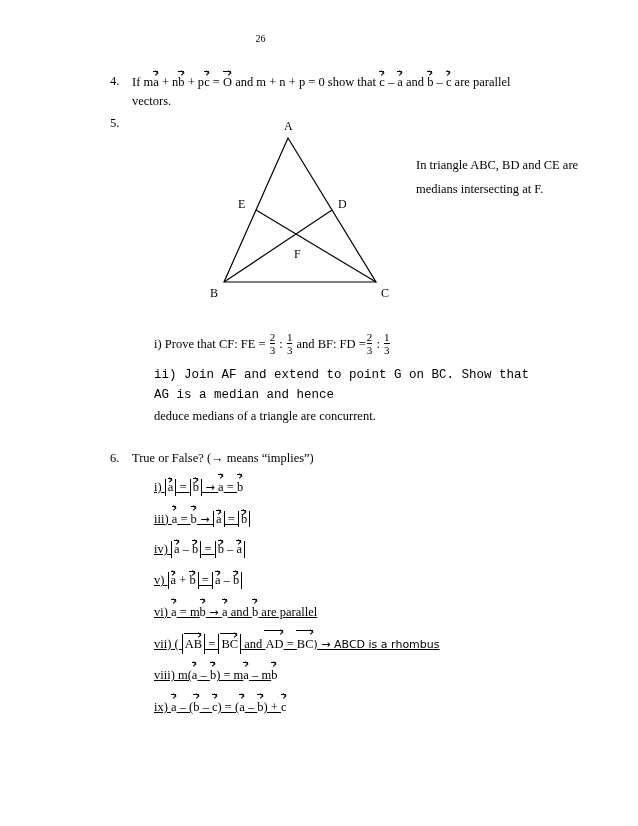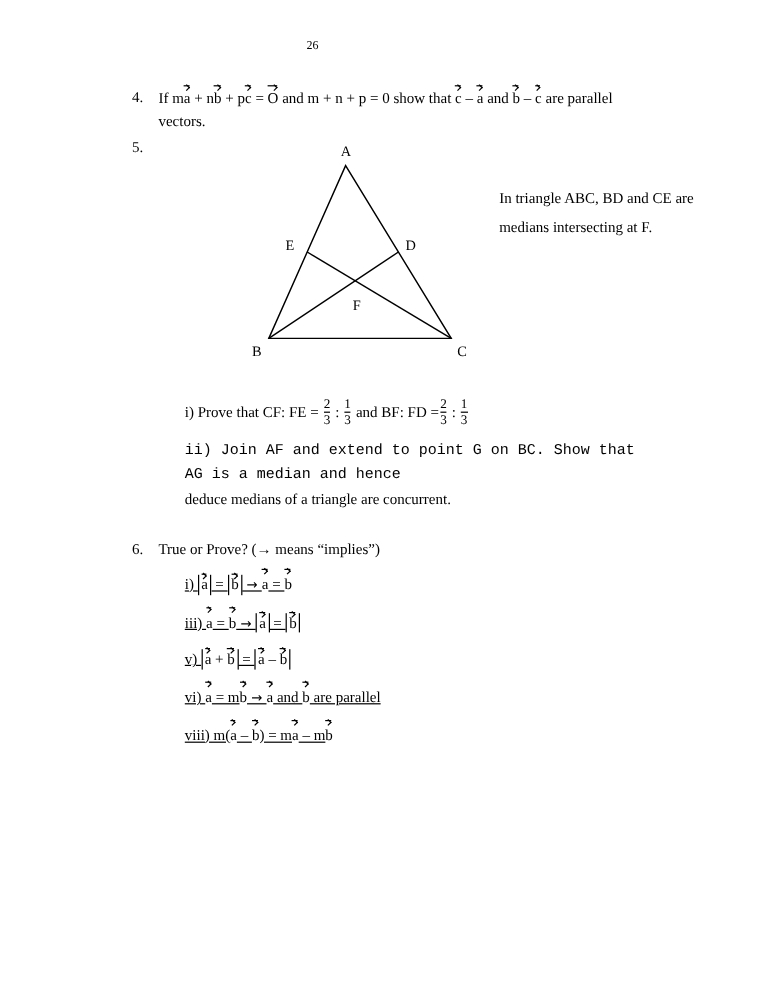--- a/index.html
+++ b/index.html
@@ -208,43 +208,52 @@
         </div>
 
         <div class="sub" style="margin-top:9px;font-family:Liberation Mono, monospace;">ii) Join AF and extend to point G on BC. Show that AG is a median and hence</div>
         <div class="sub" style="margin-top:2px;">deduce medians of a triangle are concurrent.</div>
       </div>
     </div>
 
     <div class="item" style="margin-top:22px;">
       <span class="num">6.</span>
       <div class="body">
-        <div>True or Prove? (→ means “implies”)</div>
+        <div>True or False? (→ means “implies”)</div>
 
         <div class="subitem">
           <span>i) </span><span class="abs"><span class="vec">a</span></span><span> = </span><span class="abs"><span class="vec">b</span></span><span class="arrowglyph"> → </span><span class="vec">a</span><span> = </span><span class="vec">b</span>
         </div>
 
 
         <div class="subitem">
           <span>iii) </span><span class="vec">a</span><span> = </span><span class="vec">b</span><span class="arrowglyph">  →  </span><span class="abs"><span class="vec">a</span></span><span> = </span><span class="abs"><span class="vec">b</span></span>
         </div>
 
+        <div class="subitem">
+          <span>iv) </span><span class="abs"><span class="vec">a</span><span> – </span><span class="vec">b</span></span><span> = </span><span class="abs"><span class="vec">b</span><span> – </span><span class="vec">a</span></span>
+        </div>
 
         <div class="subitem">
           <span>v) </span><span class="abs"><span class="vec">a</span><span> + </span><span class="vec">b</span></span><span> = </span><span class="abs"><span class="vec">a</span><span> – </span><span class="vec">b</span></span>
         </div>
 
         <div class="subitem">
           <span>vi) </span><span class="vec">a</span><span> = m</span><span class="vec">b</span><span class="arrowglyph"> →  </span><span class="vec">a</span><span> and </span><span class="vec">b</span><span> are parallel</span>
         </div>
 
+        <div class="subitem">
+          <span>vii) ( </span><span class="bigabs"><span class="ovec">AB</span></span><span> = </span><span class="bigabs"><span class="ovec">BC</span></span><span> and </span><span class="ovec">AD</span><span> = </span><span class="ovec">BC</span><span class="arrowglyph">) → ABCD is a rhombus</span>
+        </div>
 
         <div class="subitem">
           <span>viii) m(</span><span class="vec">a</span><span> – </span><span class="vec">b</span><span>) = m</span><span class="vec">a</span><span> – m</span><span class="vec">b</span>
         </div>
 
+        <div class="subitem">
+          <span>ix) </span><span class="vec">a</span><span> – (</span><span class="vec">b</span><span> – </span><span class="vec">c</span><span>) = (</span><span class="vec">a</span><span> – </span><span class="vec">b</span><span>) + </span><span class="vec">c</span>
+        </div>
 
       </div>
     </div>
 
   </div>
 </div>
 
 </body></html>

